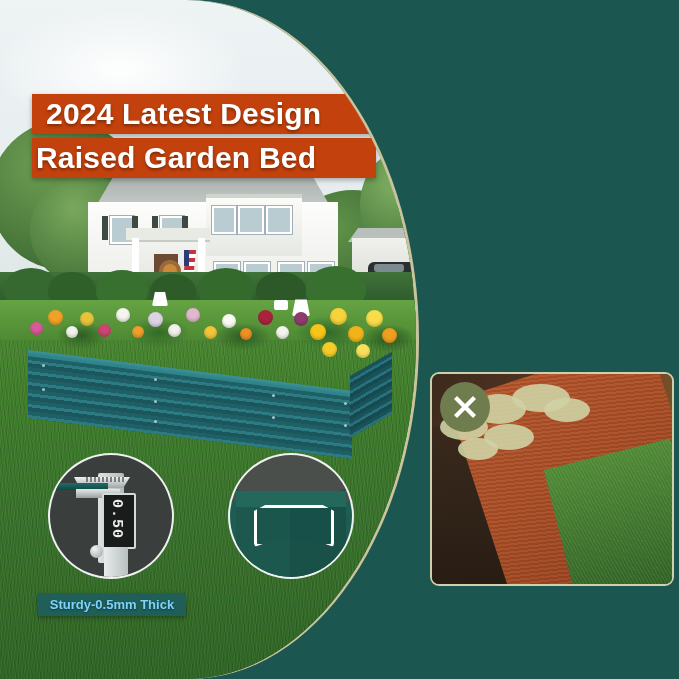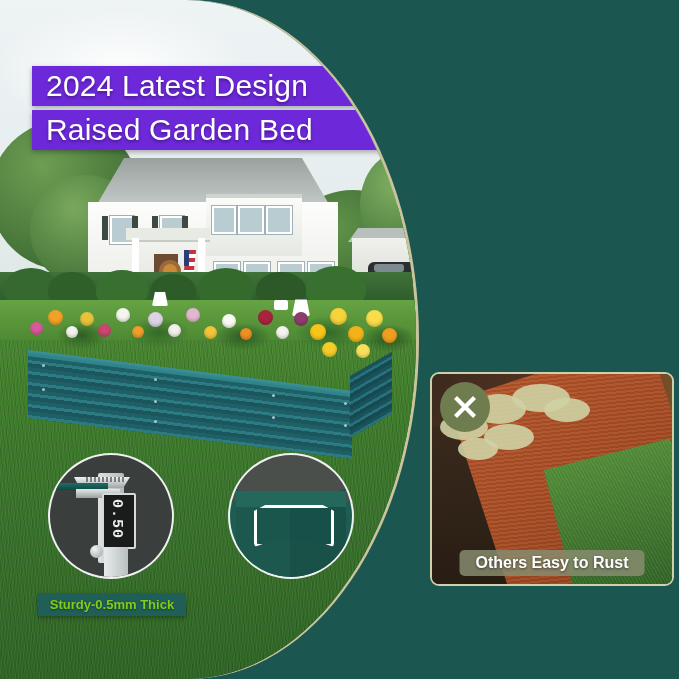--- a/index.html
+++ b/index.html
@@ -99,28 +99,29 @@
   .bed-right{position:absolute;left:322px;top:36px;width:42px;height:62px;
     background:repeating-linear-gradient(180deg,#1a525a 0 4px,#27717a 4px 7px,#164a52 7px 11px);
     transform:skewY(-30deg);transform-origin:left top;
   }
   .bed-top{position:absolute;left:0;top:10px;width:324px;height:10px;
     background:linear-gradient(#3b939a,#246b72);transform:skewY(7.2deg);transform-origin:left top;}
   .rivet{position:absolute;width:3px;height:3px;border-radius:50%;background:#bfd6d6;opacity:.85;}
 
   
   .titlebar{
-    position:absolute;background:#6d28d9;color:#fff;
-    font-weight:normal;letter-spacing:.2px;
+    position:absolute;background:#c2410c;color:#fff;
+    font-weight:bold;letter-spacing:.2px;
     display:flex;align-items:center;
     text-shadow:0 2px 3px rgba(0,0,0,.35);
     box-shadow:0 2px 5px rgba(0,0,0,.30);
+    margin-top:28px;
   }
   #title-line1{left:32px;top:66px;width:352px;height:40px;font-size:30px;padding-left:14px;}
-  #title-line2{left:32px;top:110px;width:340px;height:40px;font-size:30px;padding-left:14px;}
+  #title-line2{left:32px;top:110px;width:340px;height:40px;font-size:30px;padding-left:4px;}
 
   
   .feat{position:absolute;width:122px;height:122px;border-radius:50%;
         border:2px solid rgba(255,255,255,.92);overflow:hidden;}
   #feat-caliper{left:48px;top:453px;background:#3a3f3e;}
   #feat-corner{left:228px;top:453px;background:linear-gradient(#4a4f4c 0 38%, #1f5d52 38%);}
 
   .caliper{position:absolute;left:18px;top:12px;width:88px;height:98px;}
   .cal-body{position:absolute;left:30px;top:6px;width:26px;height:90px;background:linear-gradient(90deg,#dfe2e3,#b4babb);border-radius:2px;}
   .cal-screen{position:absolute;left:34px;top:26px;width:30px;height:52px;background:#1a1c1c;border:2px solid #d6d9da;border-radius:2px;}
@@ -140,21 +141,21 @@
   .cor-wallL{position:absolute;left:6px;top:42px;width:56px;height:78px;background:#1d584e;transform:skewY(16deg);}
   .cor-wallR{position:absolute;left:60px;top:42px;width:56px;height:78px;background:#195048;transform:skewY(-16deg);}
   .cor-top{position:absolute;left:6px;top:36px;width:110px;height:16px;background:#24675b;}
   .cor-bracket{position:absolute;left:24px;top:50px;width:74px;height:36px;
      border:3px solid #ffffff;border-radius:4px;
      clip-path:polygon(0 14%,14% 0,86% 0,100% 14%,100% 100%,78% 86%,22% 86%,0 100%);
      background:rgba(20,80,70,.25);}
 
   
   .pill{
-    position:absolute;background:#1f5f58;color:#84cc16;font-weight:bold;
+    position:absolute;background:#1f5f58;color:#7dd3fc;font-weight:bold;
     display:flex;align-items:center;justify-content:center;
     box-shadow:0 2px 4px rgba(0,0,0,.3);text-shadow:0 1px 2px rgba(0,0,0,.4);
   }
   #label-sturdy{left:38px;top:593px;width:148px;height:23px;font-size:13px;}
   #label-safety{left:200px;top:593px;width:184px;height:23px;font-size:12.5px;}
 
   
   .panel{
     position:absolute;left:430px;width:240px;height:210px;
     border:2px solid #cfd0ab;border-radius:9px;overflow:hidden;
@@ -361,16 +362,15 @@
       <div class="fol" style="left:104px;top:14px;width:46px;height:24px;"></div>
       <div class="fol" style="left:18px;top:54px;width:40px;height:22px;"></div>
     </div>
 
     <div class="xbadge">
       <svg width="34" height="34" viewBox="0 0 34 34" aria-hidden="true">
         <path d="M9 6 L17 14 L25 6 L28 9 L20 17 L28 25 L25 28 L17 20 L9 28 L6 25 L14 17 L6 9 Z" fill="#ffffff"></path>
       </svg>
     </div>
 
-    <div class="cappill">Others Easy to Rust</div>
   </div>
 
 </div>
 
 </body></html>

